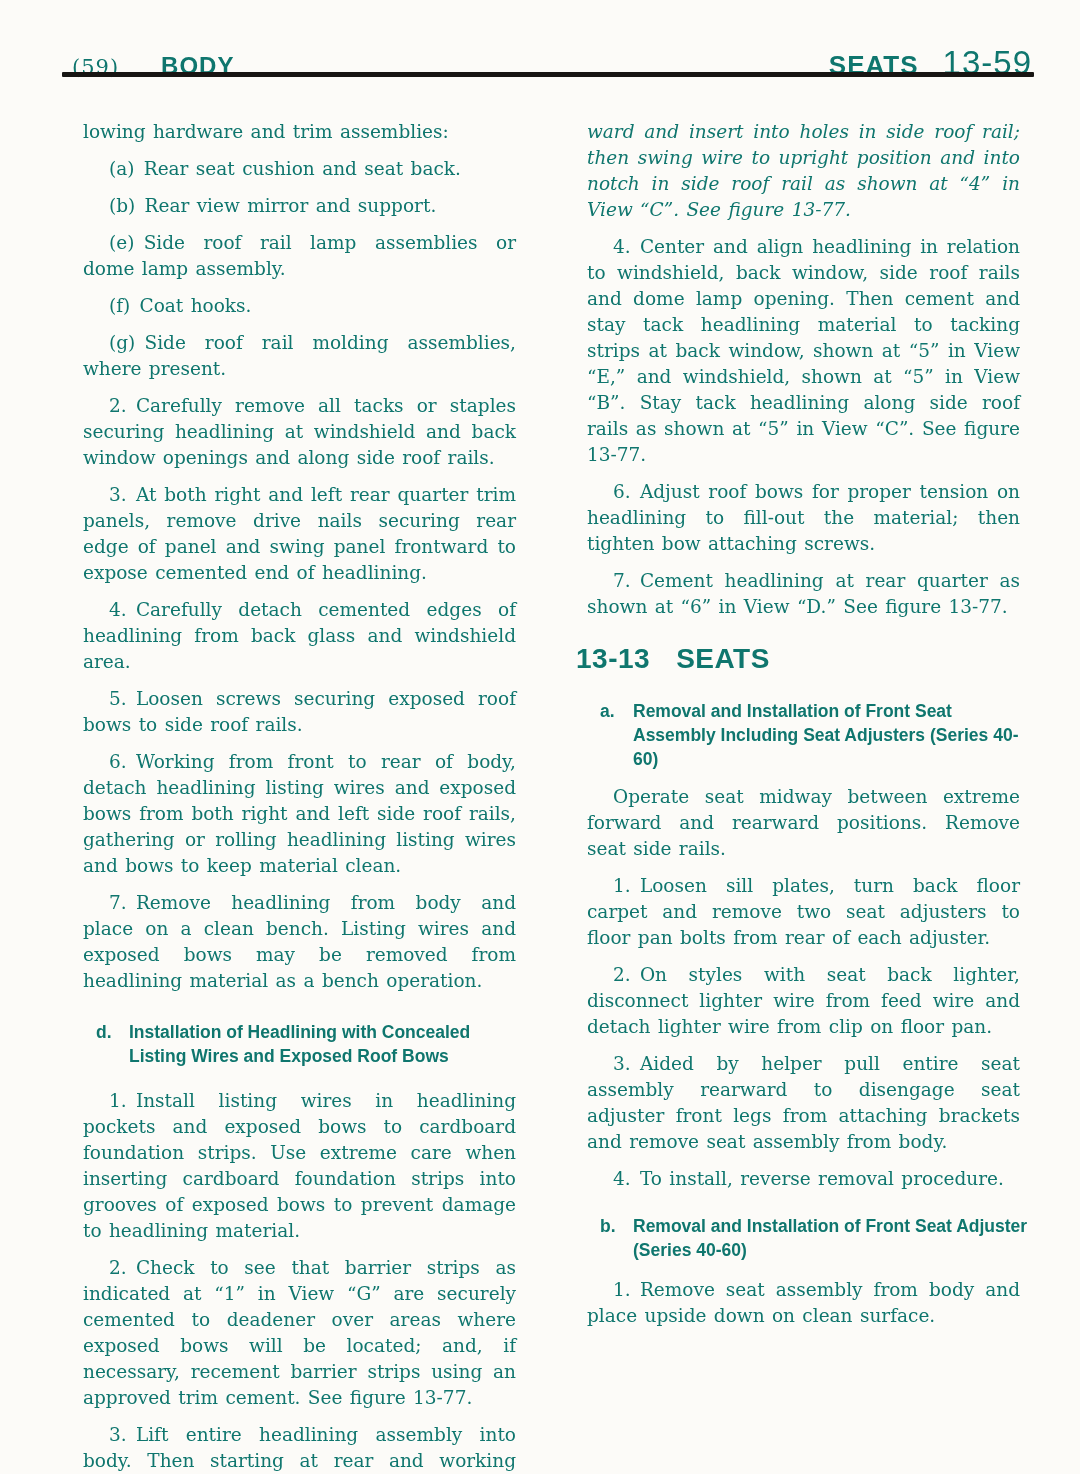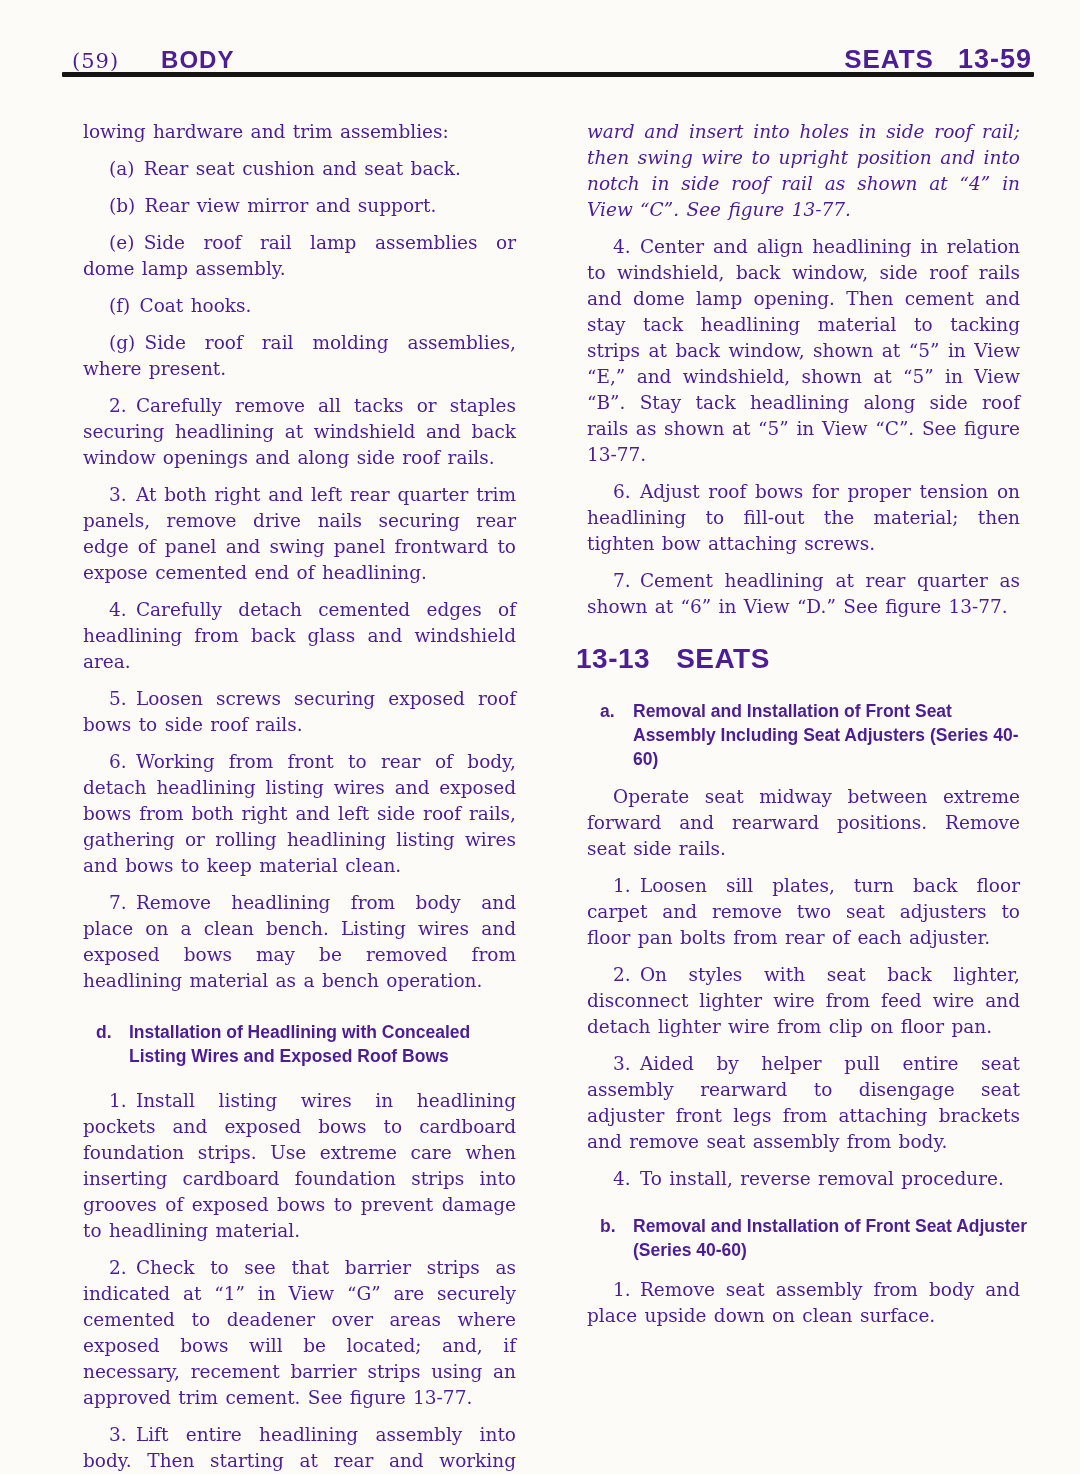--- a/index.html
+++ b/index.html
@@ -6,21 +6,21 @@
   body {
     background: #e9e7e2;
     font-family: "DejaVu Serif", "Liberation Serif", serif;
   }
   .page {
     position: relative;
     width: 1080px;
     height: 1474px;
     margin: 0 auto;
     background: #fcfbf8;
-    color: #4c1d95;
+    color: #0f766e;
     overflow: hidden;
     box-sizing: border-box;
   }
   
   .page-header {
     position: absolute;
     top: 44px;
     left: 72px;
     right: 48px;
     display: flex;
@@ -40,22 +40,22 @@
   }
   .header-right { display: flex; align-items: baseline; gap: 24px; }
   .topic-title {
     font-family: "Liberation Sans", sans-serif;
     font-weight: 700;
     font-size: 26px;
     letter-spacing: 1px;
   }
   .page-code {
     font-family: "Liberation Sans", sans-serif;
-    font-weight: 700;
-    font-size: 27px;
+    font-weight: 400;
+    font-size: 33px;
     letter-spacing: 1px;
   }
   .header-rule {
     position: absolute;
     top: 72px;
     left: 62px;
     right: 46px;
     height: 5px;
     background: #171513;
     border-radius: 1px;

